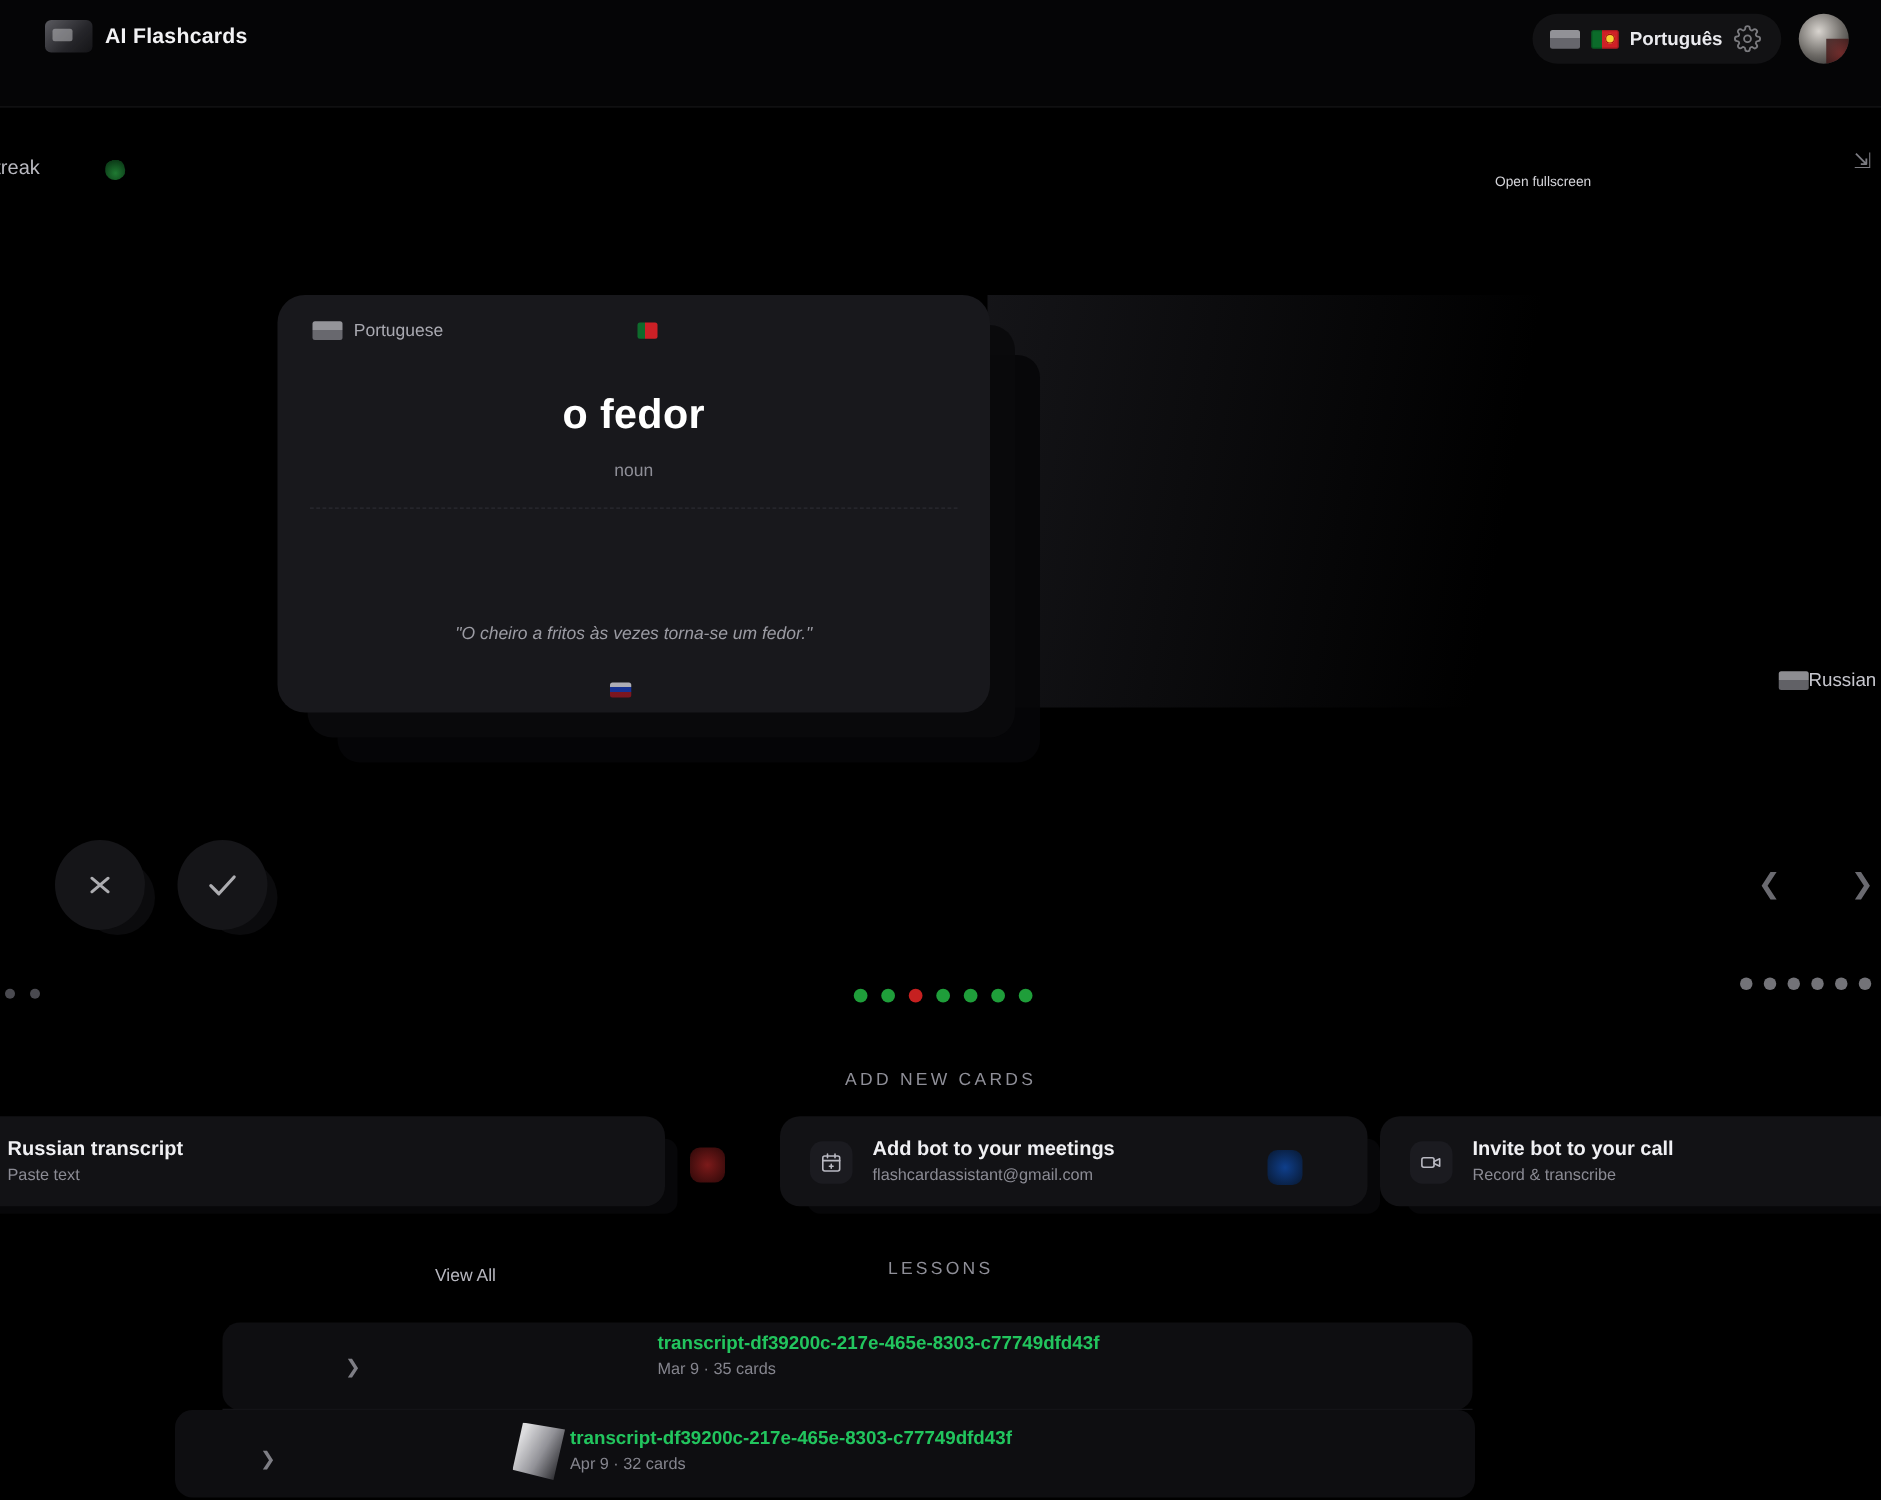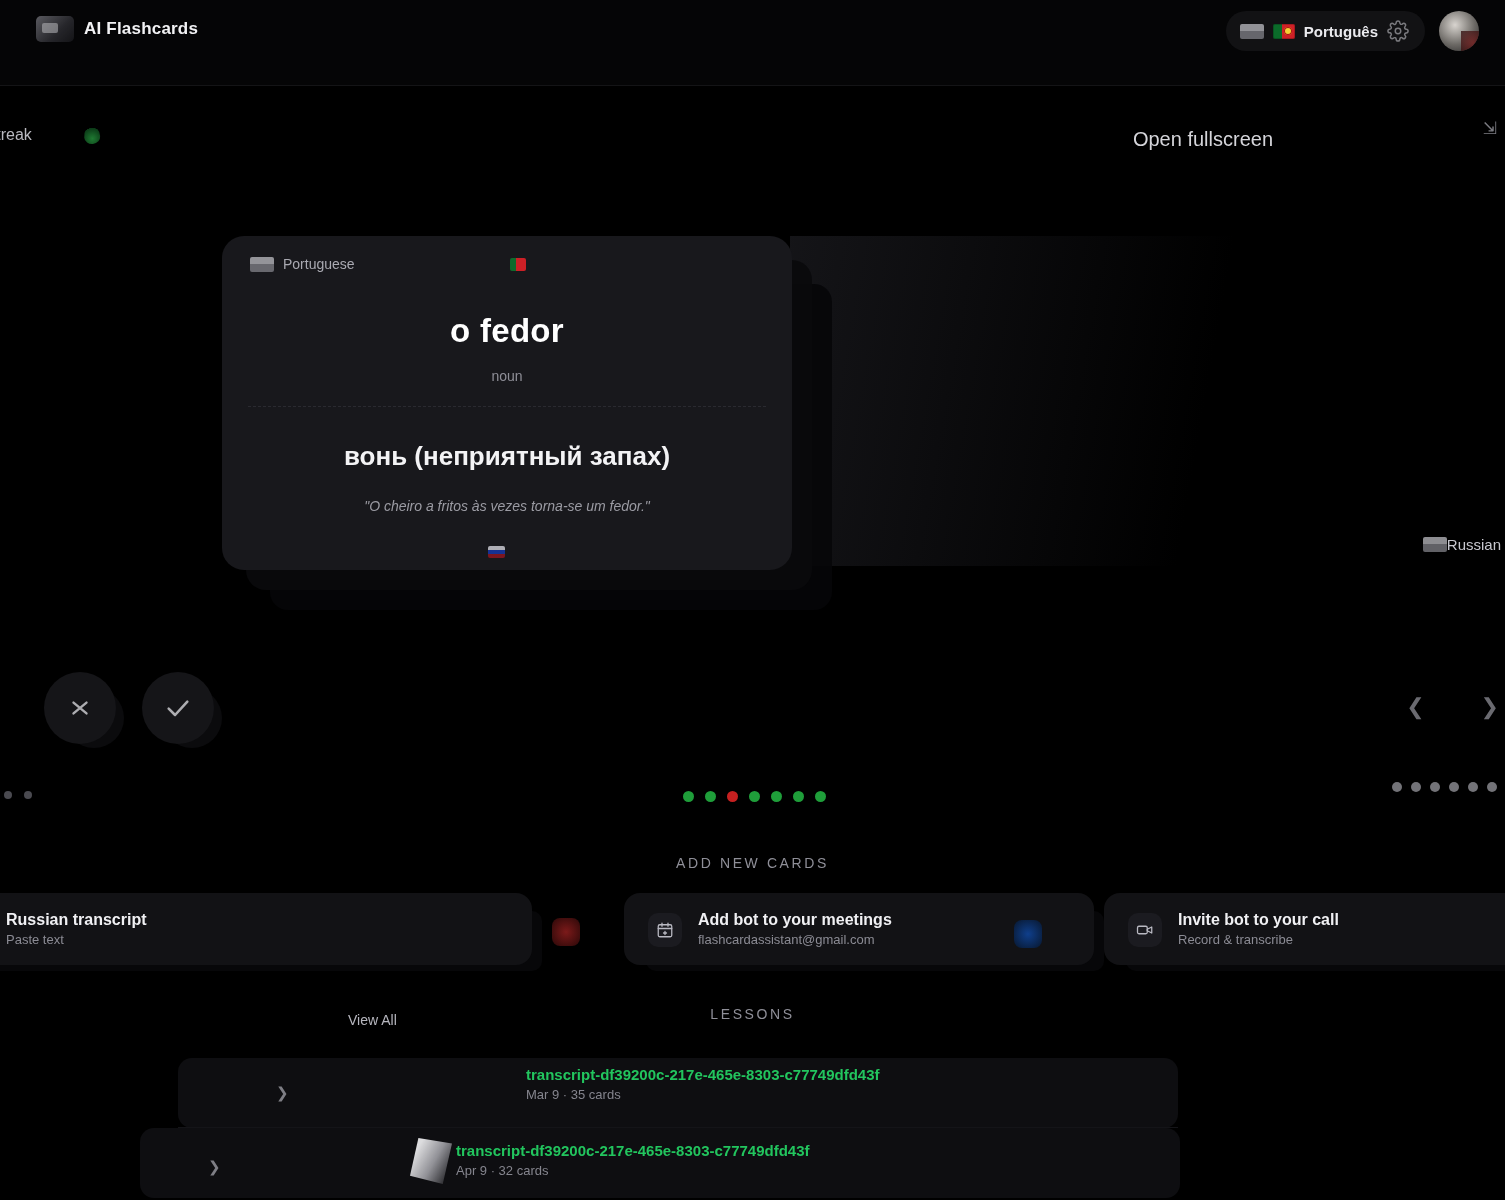--- a/index.html
+++ b/index.html
@@ -81,22 +81,22 @@
     display:flex; align-items:center; gap: 52px;
     font-size: 16px; color: #b9b9c0; filter: blur(.45px);
   }
   .flame {
     width: 16px; height: 18px;
     background: radial-gradient(circle at 50% 70%, #1f7a32, #0b3a17 70%, transparent 72%);
     border-radius: 50% 50% 50% 50% / 60% 60% 40% 40%;
     transform: rotate(-6deg);
   }
   .fullscreen-link {
-    position: absolute; right: 232px; top: 128px;
-    font-size: 20px; color: #d5d5da; filter: blur(.5px);
+    position: absolute; right: 232px; top: 140px;
+    font-size: 11px; color: #d5d5da; filter: blur(.5px);
   }
   .corner-arrows {
     position: absolute; right: 8px; top: 118px;
     font-size: 17px; color:#9a9aa2; opacity:.8; filter: blur(.6px);
   }
 
   
   .card-wrap { position: absolute; left: 0; top: 236px; width: 1505px; height: 350px; }
   .card {
     position: absolute; left: 222px; top: 0;
@@ -272,21 +272,20 @@
         <div class="flag-grey"></div>
         <span>Portuguese</span>
       </div>
       <div class="card-flag-badge"></div>
 
       <div class="card-word">o fedor</div>
       <div class="card-pos">noun</div>
 
       <div class="card-divider"></div>
 
-      <div class="card-trans">вонь (неприятный запах)</div>
       <div class="card-example">"O cheiro a fritos às vezes torna-se um fedor."</div>
 
       <div class="card-flag-ru"></div>
     </div>
   </div>
 
   <div class="side-lang">
     <div class="flag-grey"></div>
     <span>Russian</span>
   </div>

